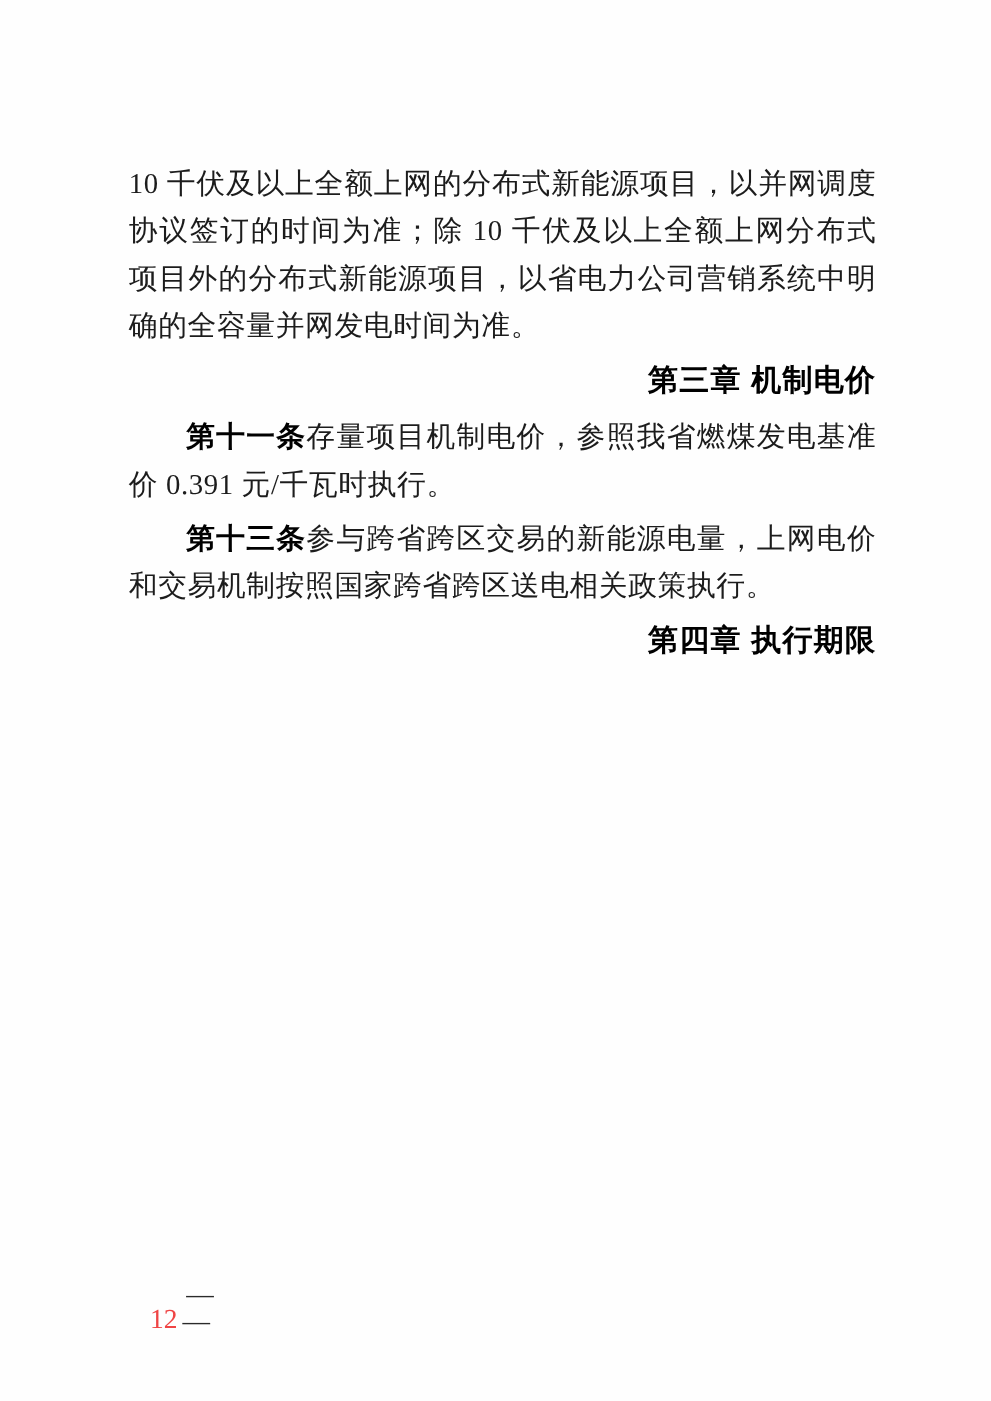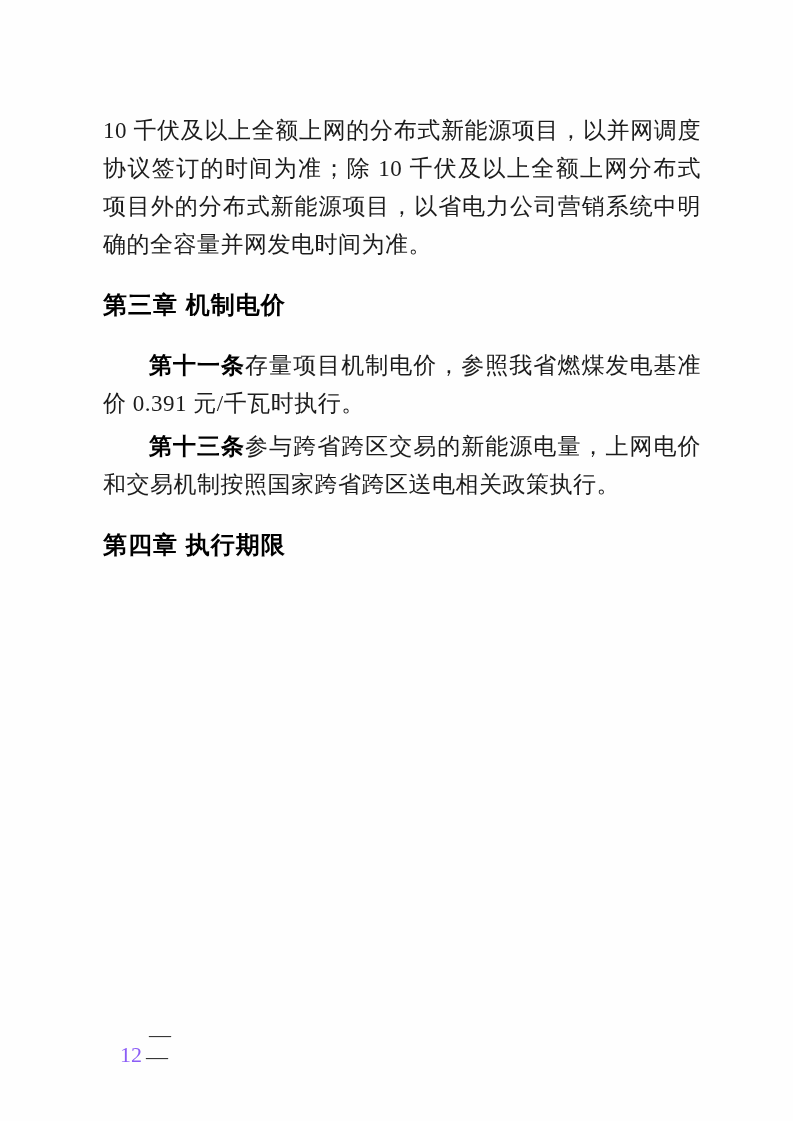--- a/index.html
+++ b/index.html
@@ -10,42 +10,42 @@
     position: relative;
     width: 793px;
     height: 1121px;
     background: #fefefe;
     overflow: hidden;
   }
 
   .content {
     position: absolute;
     left: 103px;
-    top: 112px;
+    top: 128px;
     width: 598px;
   }
 
   .body-p {
     font-size: 23px;
     line-height: 38px;
     text-align: justify;
     text-justify: inter-ideograph;
     letter-spacing: 0.5px;
     color: #1c1c1c;
   }
   .body-p.indent { text-indent: 2em; }
 
   .chapter {
     font-family: "Liberation Sans", "DejaVu Sans", sans-serif;
     font-weight: bold;
     font-size: 24px;
     line-height: 38px;
-    text-align: left;
+    text-align: right;
     color: #000000;
-    margin: 22px 0;
+    margin: 6px 0;
     letter-spacing: 1px;
   }
 
   .article {
     font-size: 23px;
     line-height: 38px;
     text-align: justify;
     text-justify: inter-ideograph;
     letter-spacing: 0.5px;
     text-indent: 2em;
@@ -63,21 +63,21 @@
     left: 149px;
     top: 1022px;
     font-size: 22px;
     color: #2a2a2a;
   }
   .footer-num {
     position: absolute;
     left: 120px;
     top: 1042px;
     font-size: 22px;
-    color: #8b5cf6;
+    color: #ef4444;
   }
   .footer-dash-bottom {
     position: absolute;
     left: 146px;
     top: 1044px;
     font-size: 22px;
     color: #2a2a2a;
   }
 </style>
 </head>

